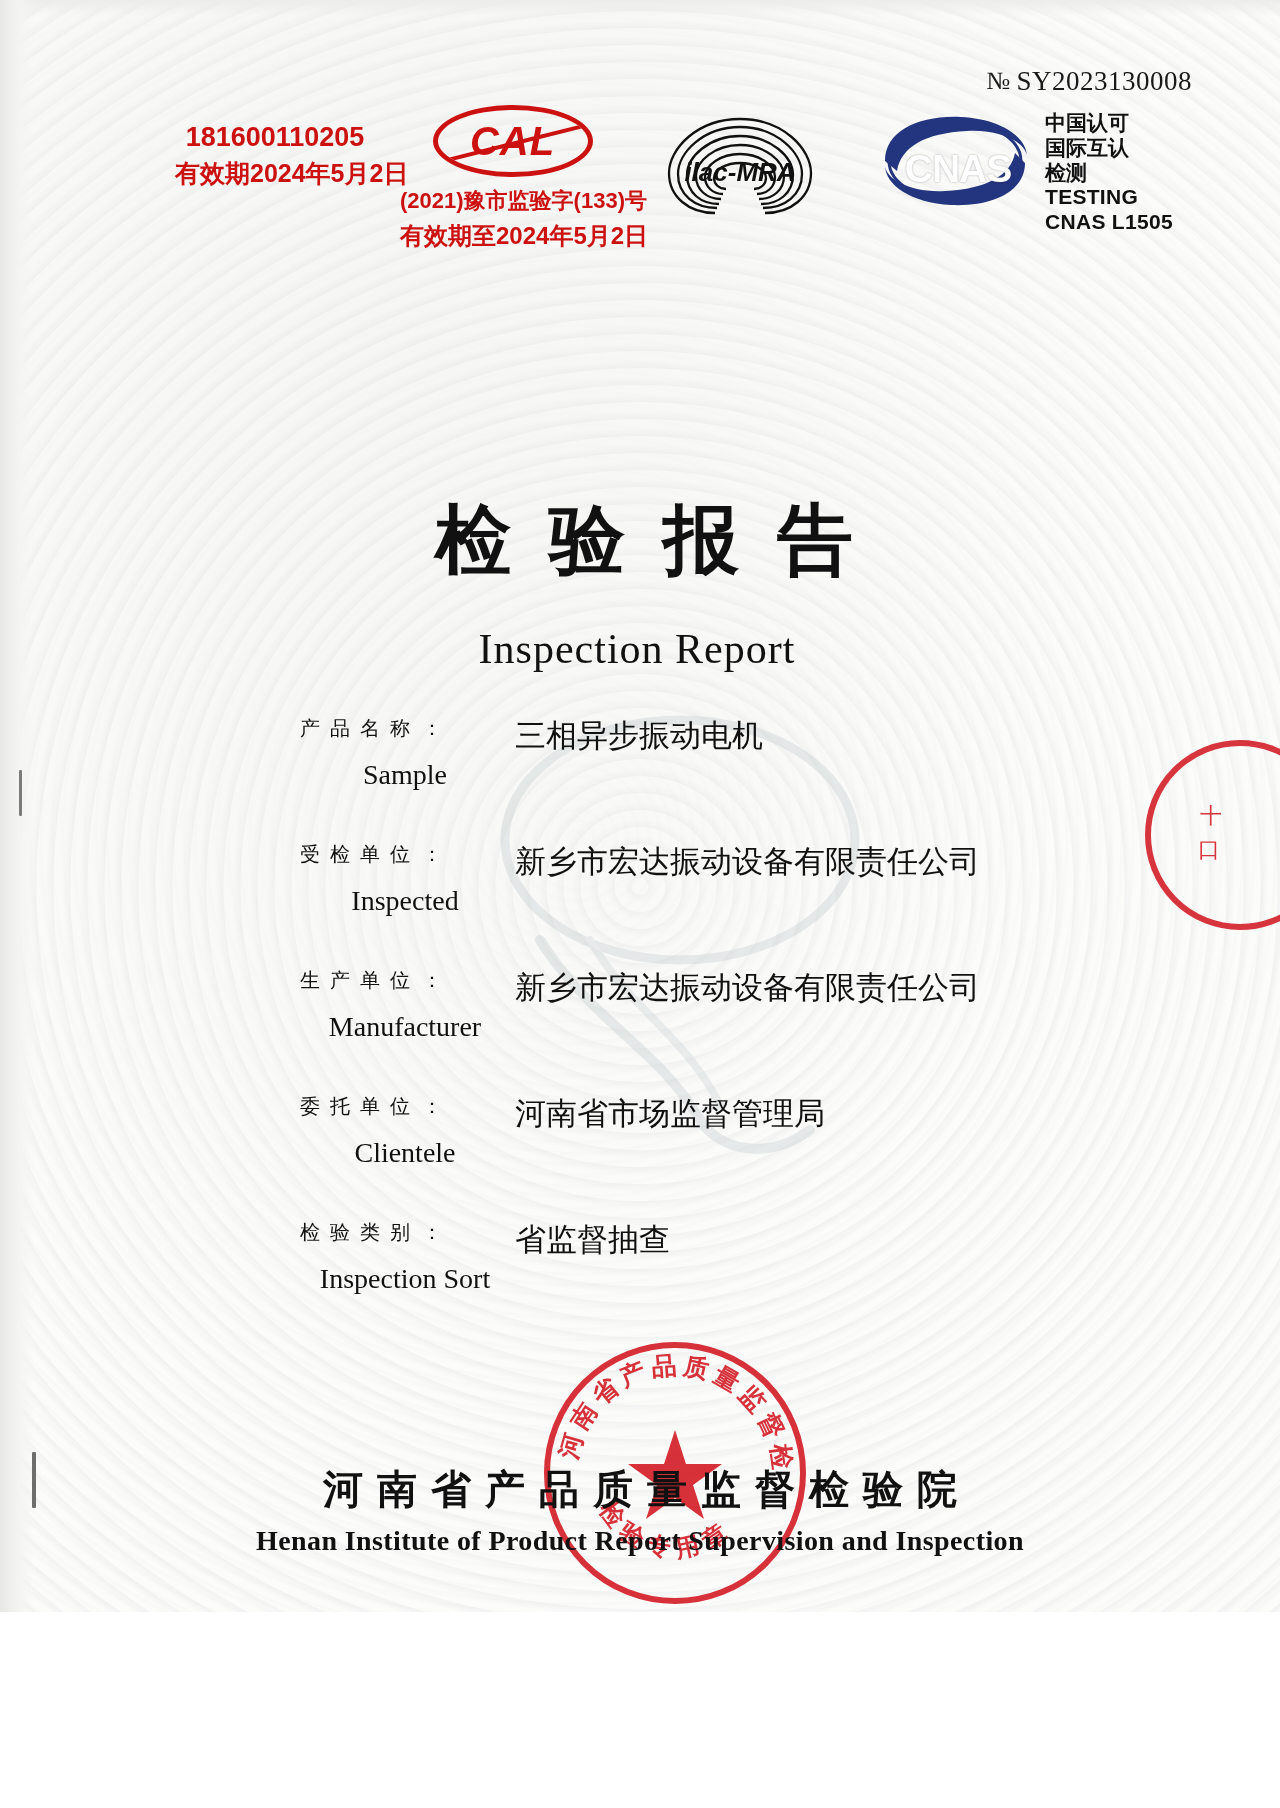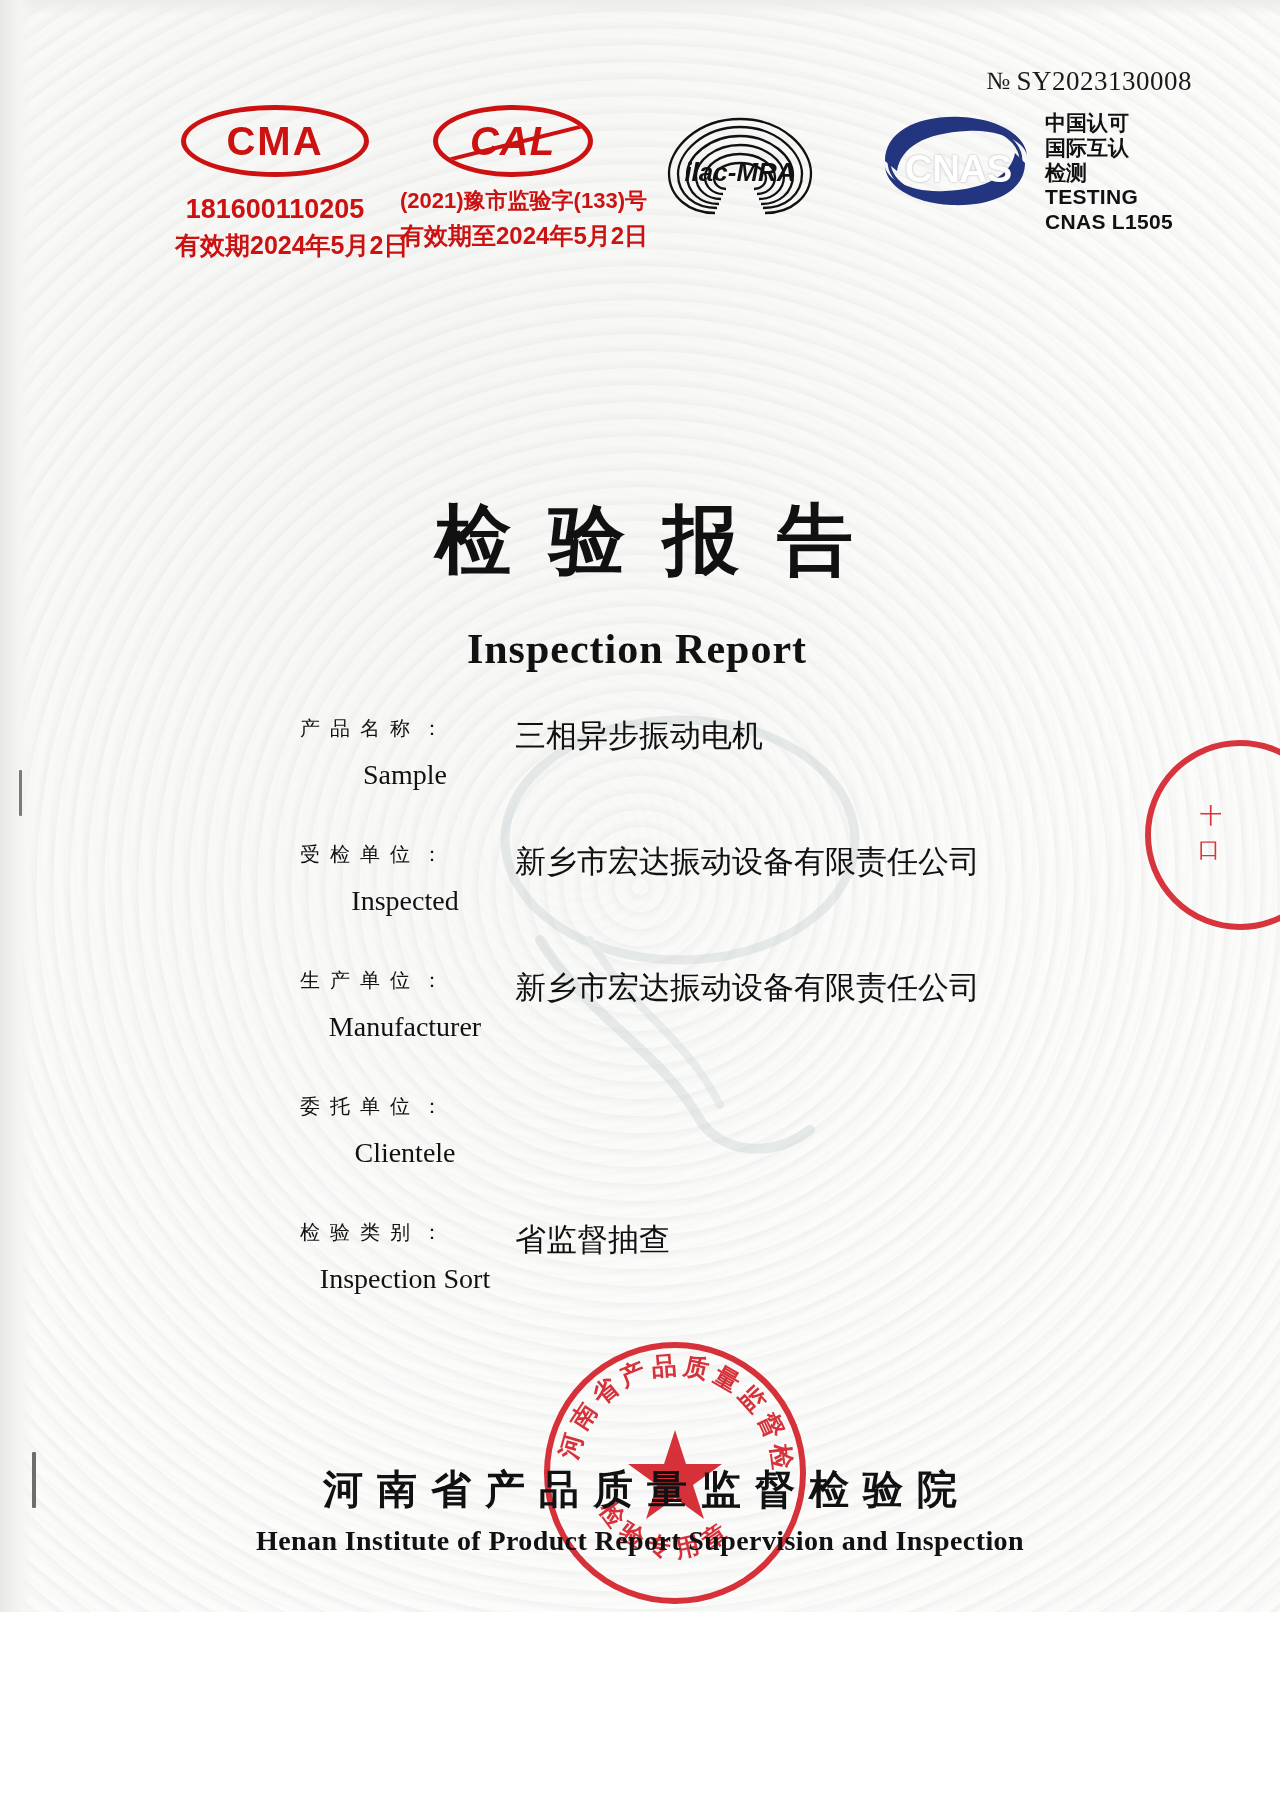--- a/index.html
+++ b/index.html
@@ -237,21 +237,21 @@
     letter-spacing: 38px;
     text-indent: 38px;
     padding-left: 8px;
   }
   #title-en {
     position: absolute;
     left: 0; right: 6px;
     top: 625px;
     text-align: center;
     font-family: "Liberation Serif", serif;
-    font-weight: bold;
+    font-weight: normal;
     font-size: 42px;
     color: #111;
     letter-spacing: 1px;
   }
 
   
   #fields {
     position: absolute;
     left: 300px;
     top: 715px;
@@ -358,23 +358,20 @@
     <path d="M120 250 C160 320 215 345 250 415" fill="none" stroke="#c4cdcf" stroke-width="8" stroke-linecap="round"></path>
   </svg>
 
   <div id="report-no">
     <span class="no-sym">№</span><span>SY2023130008</span>
   </div>
 
   <div id="marks">
 
     <div class="mark" id="mark-cma">
-      <div id="cma-oval">
-        <div id="cma-text">CMA</div>
-      </div>
       <div class="cma-line" id="cma-num">181600110205</div>
       <div class="cma-line" id="cma-valid">有效期2024年5月2日</div>
     </div>
 
     <div class="mark" id="mark-cal">
       <div id="cal-oval">
         <div id="cal-text">CAL</div>
         <div id="cal-slash"></div>
       </div>
       <div class="cma-line" id="cal-num">(2021)豫市监验字(133)号</div>
@@ -437,20 +434,21 @@
 
     <div class="field">
       <div class="label-cn"><span class="sp">生产单位</span><span class="label-colon">：</span></div>
       <div class="label-en">Manufacturer</div>
       <div class="value">新乡市宏达振动设备有限责任公司</div>
     </div>
 
     <div class="field">
       <div class="label-cn"><span class="sp">委托单位</span><span class="label-colon">：</span></div>
       <div class="label-en">Clientele</div>
+      <div class="value">河南省市场监督管理局</div>
     </div>
 
     <div class="field">
       <div class="label-cn"><span class="sp">检验类别</span><span class="label-colon">：</span></div>
       <div class="label-en">Inspection Sort</div>
       <div class="value">省监督抽查</div>
     </div>
   </div>
 
   <svg id="seal-right" viewBox="0 0 200 200">

